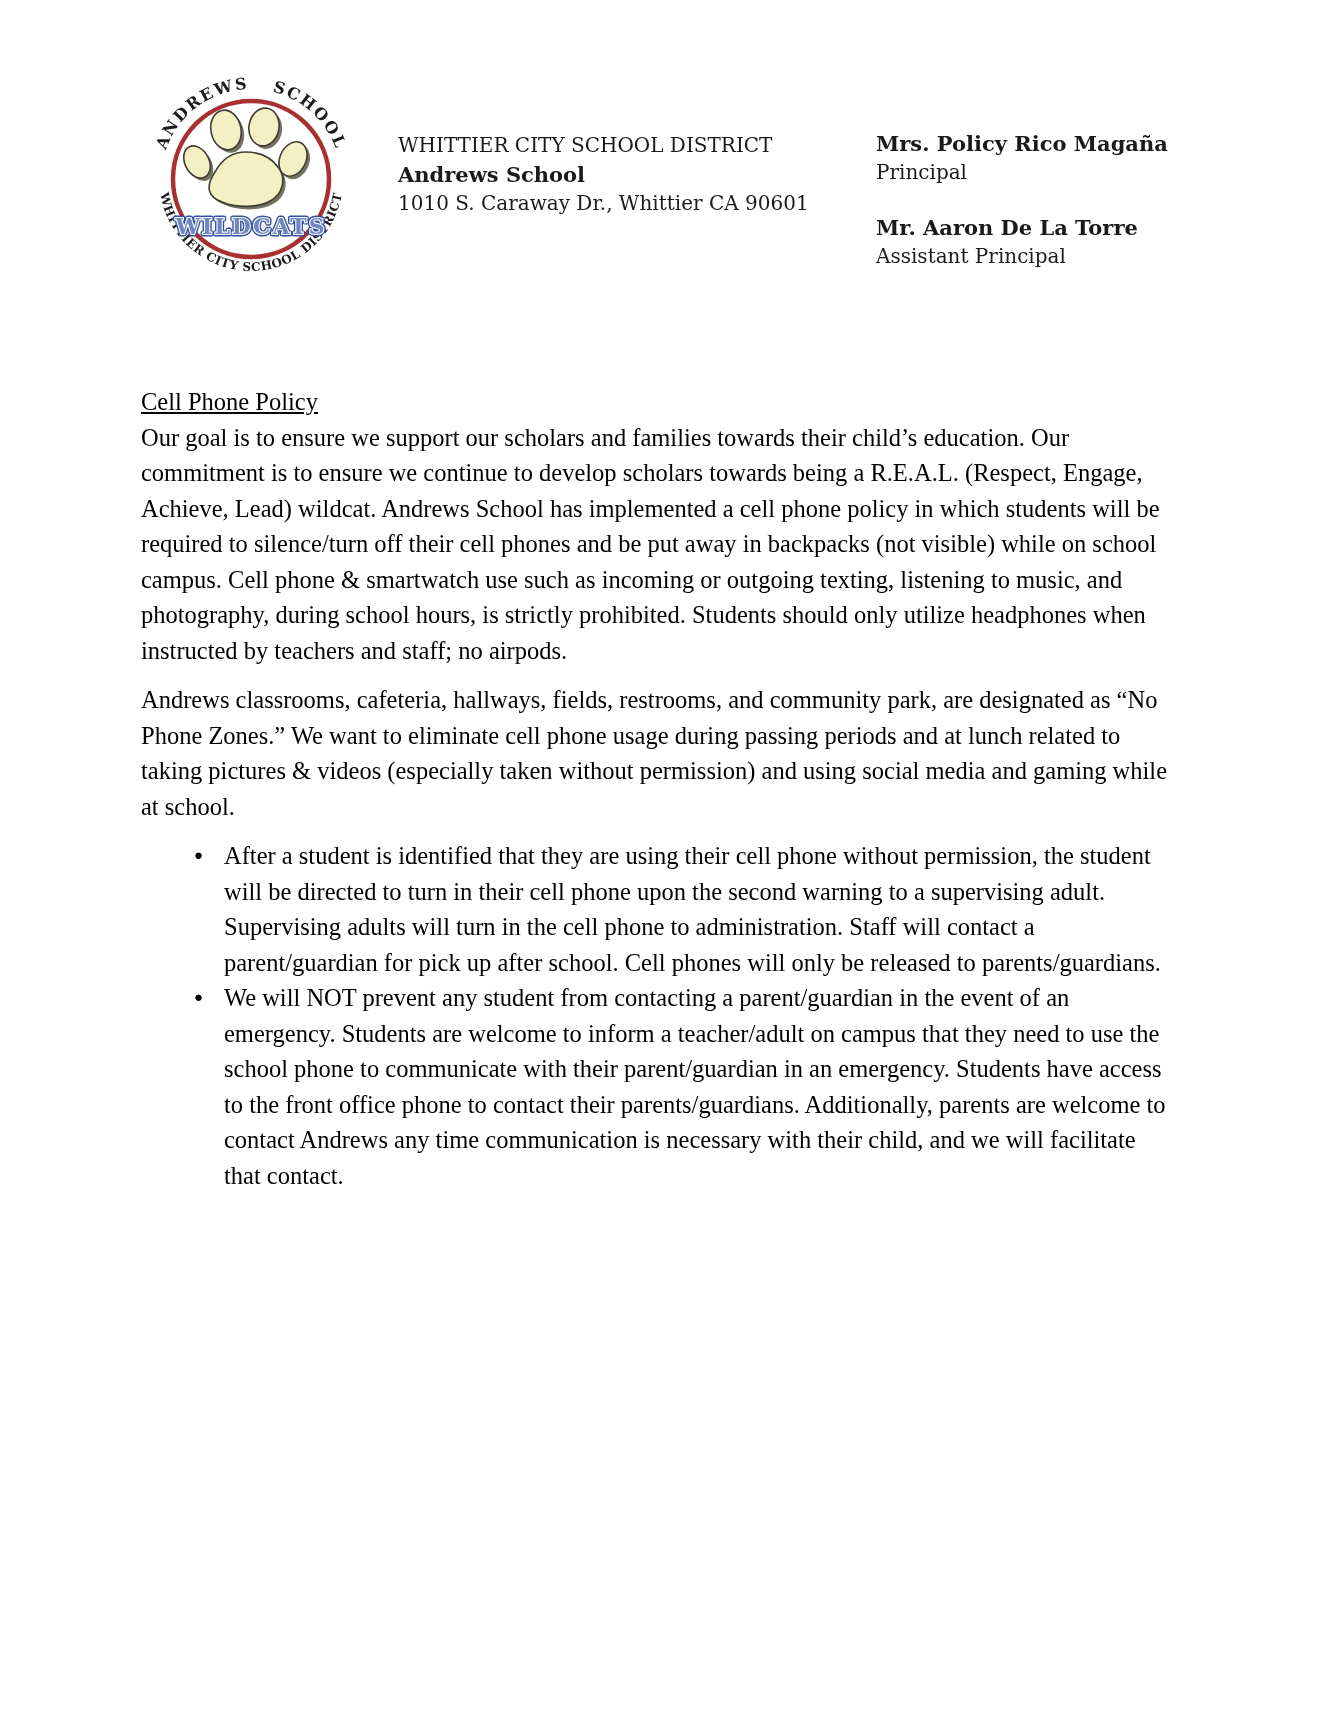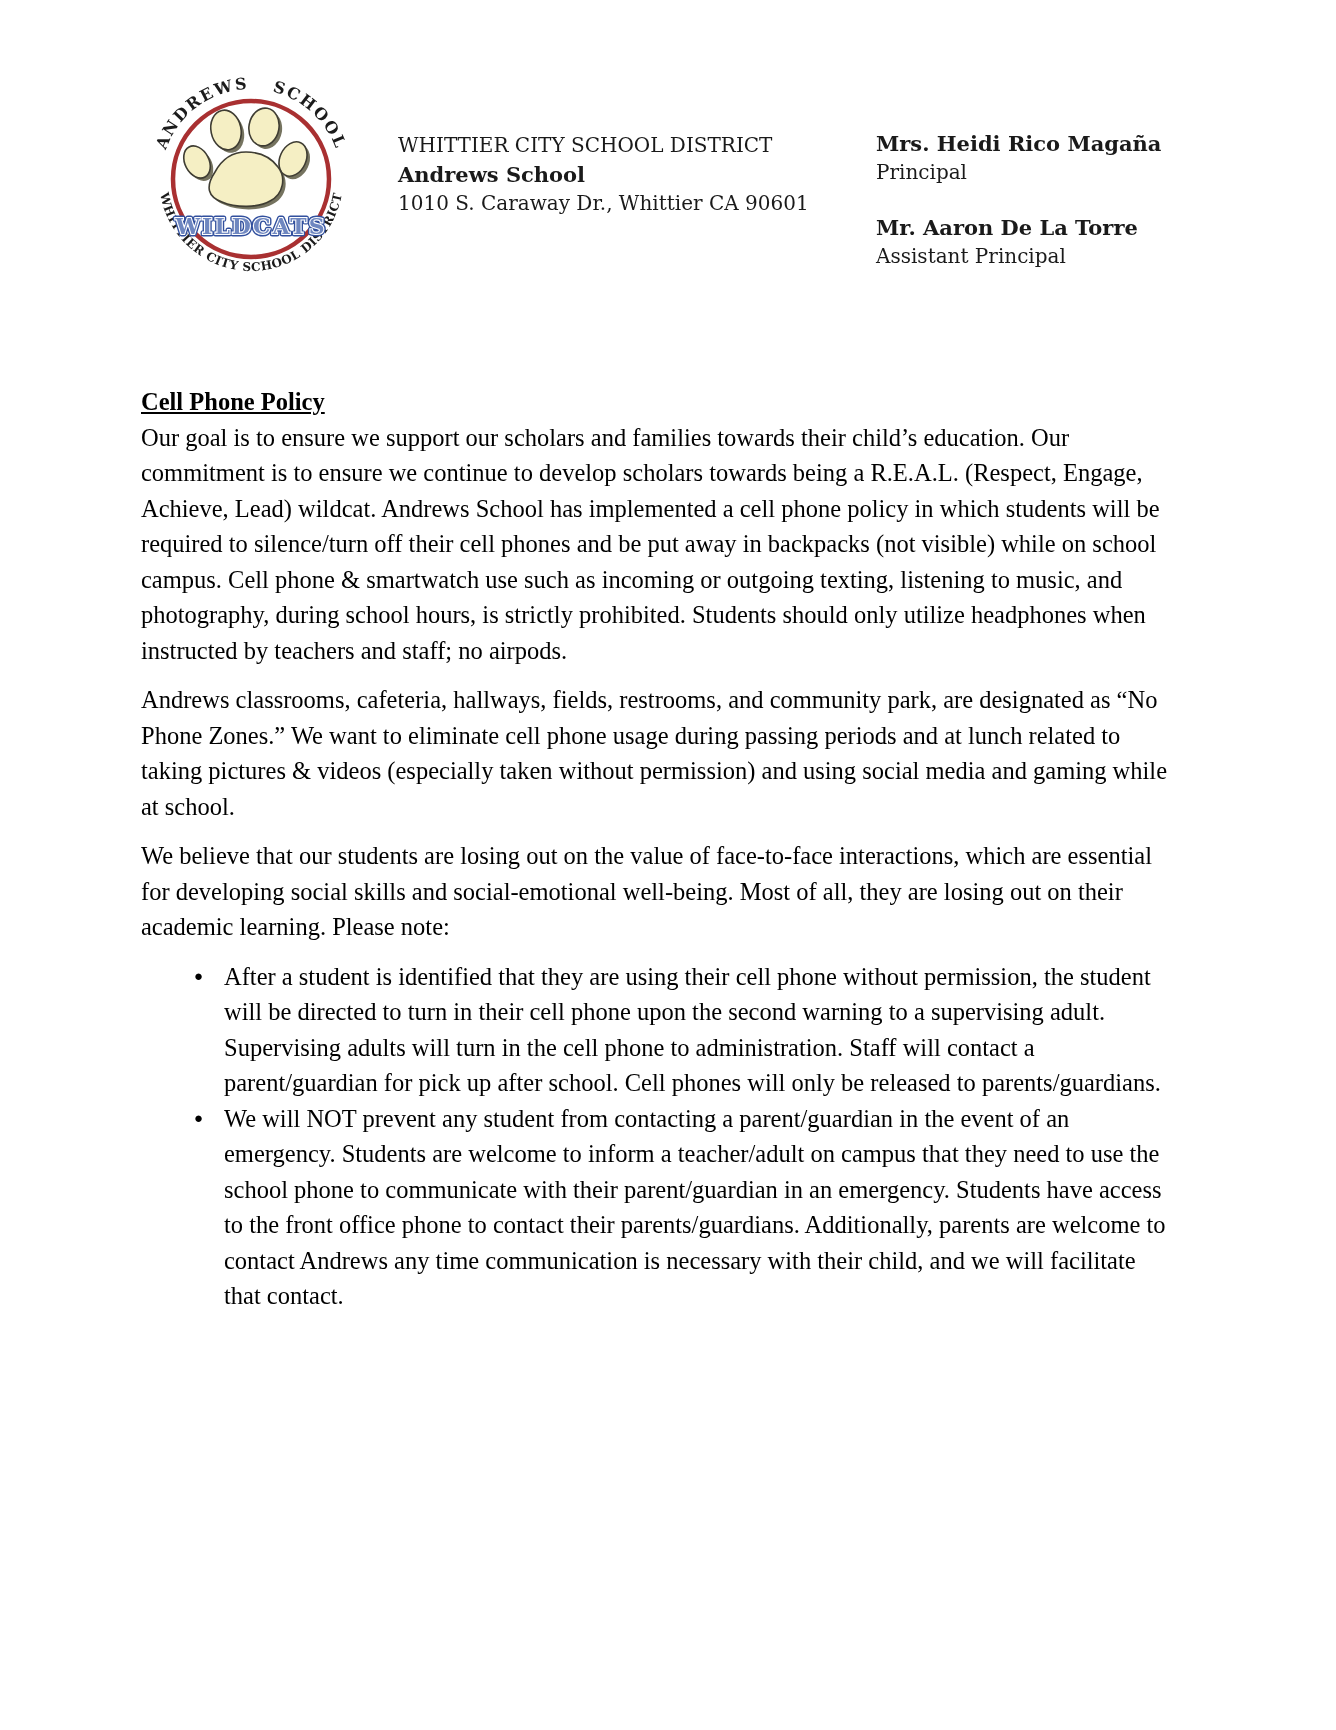--- a/index.html
+++ b/index.html
@@ -70,21 +70,21 @@
     position: absolute;
     left: 141px;
     top: 384px;
     width: 1038px;
     font-size: 24.5px;
     line-height: 35.5px;
   }
   .salutation { margin: 0 0 21px 0; }
   .heading {
     margin: 0;
-    font-weight: 700;
+    font-weight: 400;
     text-decoration: underline;
   }
   .para { margin: 0 0 14px 0; }
   ul.notes {
     margin: 12px;
     padding: 0 0 0 71px;
     list-style: none;
   }
   ul.notes li { position: relative; }
   ul.notes li::before {
@@ -142,30 +142,29 @@
     </g>
   </svg>
 
   <div class="school-block">
     <div class="sb-line">WHITTIER CITY SCHOOL DISTRICT</div>
     <div class="sb-line bold">Andrews School</div>
     <div class="sb-line">1010 S. Caraway Dr., Whittier CA 90601</div>
   </div>
 
   <div class="staff-block">
-    <div class="staff-name">Mrs. Heidi Rico Magaña</div>
+    <div class="staff-name">Mrs. Policy Rico Magaña</div>
     <div class="staff-title">Principal</div>
     <div class="staff-name gap">Mr. Aaron De La Torre</div>
     <div class="staff-title">Assistant Principal</div>
   </div>
 
   <div class="letter">
     <p class="heading">Cell Phone Policy</p>
     <p class="para">Our goal is to ensure we support our scholars and families towards their child’s education. Our commitment is to ensure we continue to develop scholars towards being a R.E.A.L. (Respect, Engage, Achieve, Lead) wildcat. Andrews School has implemented a cell phone policy in which students will be required to silence/turn off their cell phones and be put away in backpacks (not visible) while on school campus. Cell phone &amp; smartwatch use such as incoming or outgoing texting, listening to music, and photography, during school hours, is strictly prohibited.  Students should only utilize headphones when instructed by teachers and staff; no airpods.</p>
     <p class="para">Andrews classrooms, cafeteria, hallways, fields, restrooms, and community park, are designated as “No Phone Zones.” We want to eliminate cell phone usage during passing periods and at lunch related to taking pictures &amp; videos (especially taken without permission) and using social media and gaming while at school.</p>
-    <p class="para">We believe that our students are losing out on the value of face-to-face interactions, which are essential for developing social skills and social-emotional well-being. Most of all, they are losing out on their academic learning. Please note:</p>
     <ul class="notes">
       <li>After a student is identified that they are using their cell phone without permission, the student will be directed to turn in their cell phone upon the second warning to a supervising adult. Supervising adults will turn in the cell phone to administration. Staff will contact a parent/guardian for pick up after school. Cell phones will only be released to parents/guardians.</li>
       <li>We will NOT prevent any student from contacting a parent/guardian in the event of an emergency. Students are welcome to inform a teacher/adult on campus that they need to use the school phone to communicate with their parent/guardian in an emergency. Students have access to the front office phone to contact their parents/guardians. Additionally, parents are welcome to contact Andrews any time communication is necessary with their child, and we will facilitate that contact.</li>
     </ul>
   </div>
 
 </div>
 
 </body></html>

